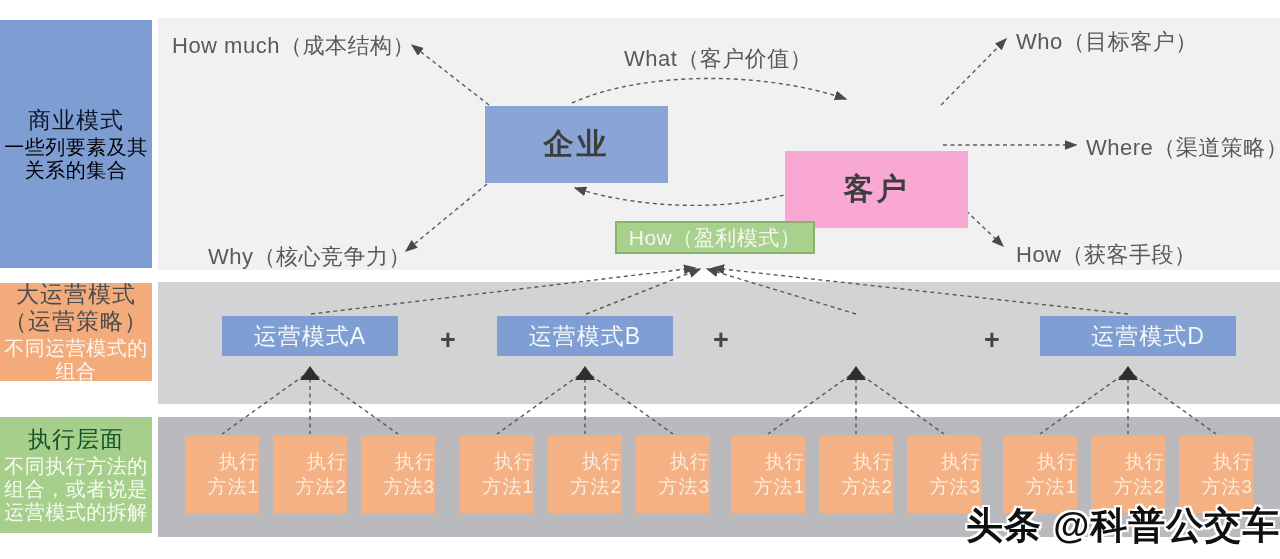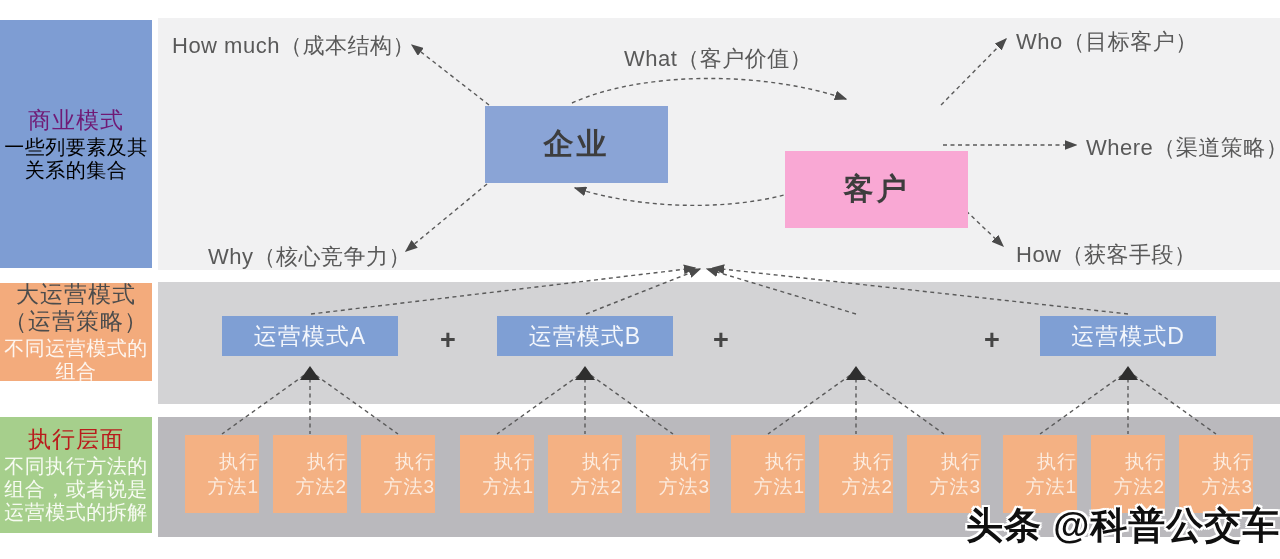--- a/index.html
+++ b/index.html
@@ -13,25 +13,25 @@
   #row2-bg{top:282px;height:122px;background:#d3d3d5;}
   #row3-bg{top:417px;height:120px;background:#bab9bd;}
   
   .band{position:absolute;left:0;width:152px;display:flex;flex-direction:column;
         align-items:center;justify-content:center;text-align:center;white-space:pre-line;}
   #band-business{top:20px;height:248px;background:#7e9dd3;}
   #band-operation{top:283px;height:98px;background:#f3ab7c;}
   #band-execution{top:417px;height:116px;background:#a6cf8c;}
   .band .title{font-size:23px;line-height:27px;letter-spacing:1px;}
   .band .subtitle{font-size:20px;line-height:23px;letter-spacing:0.5px;}
-  #band-business .title{color:#701a75;margin-bottom:2px;}
+  #band-business .title{color:#0f172a;margin-bottom:2px;}
   #band-business .subtitle{color:#000000;}
   #band-operation .title{color:#4c4c4c;margin-bottom:2px;}
   #band-operation .subtitle{color:#fdf5ef;}
-  #band-execution .title{color:#b91c1c;margin-bottom:2px;}
+  #band-execution .title{color:#14532d;margin-bottom:2px;}
   #band-execution .subtitle{color:#f7fbf2;}
   
   .entity{position:absolute;top:106px;width:183px;height:77px;display:flex;
           align-items:center;justify-content:center;font-size:30px;font-weight:bold;
           color:#3d3d3d;letter-spacing:3px;}
   #box-enterprise{left:485px;background:#8aa4d6;}
   #box-customer{left:785px;background:#f9a8d4;margin-top:45px;}
   
   .note{position:absolute;font-size:22px;color:#595959;letter-spacing:0.5px;white-space:nowrap;}
   #note-how-much{left:172px;top:31px;}
@@ -41,21 +41,21 @@
   #note-why{left:208px;top:242px;}
   #note-how-acquire{left:1016px;top:240px;}
   
   #profit-box{position:absolute;left:615px;top:221px;width:196px;height:29px;
     background:#a9d18e;border:2px solid #87b26a;display:flex;align-items:center;
     justify-content:center;font-size:21px;color:#f4f6ef;letter-spacing:0.5px;}
   
   .mode-box{position:absolute;top:316px;width:176px;height:40px;background:#7f9fd4;
     display:flex;align-items:center;justify-content:center;font-size:23px;
     color:#f4f7fc;letter-spacing:1px;}
-  #mode-a{left:222px;} #mode-b{left:497px;} #mode-c{left:768px;} #mode-d{left:1040px;}
+  #mode-a{left:222px;} #mode-b{left:497px;} #mode-c{left:768px;} #mode-d{left:1040px;padding-left:20px;}
   .plus{position:absolute;top:325px;width:26px;text-align:center;font-size:27px;
         color:#454545;font-weight:bold;}
   #plus-1{left:435px;} #plus-2{left:708px;} #plus-3{left:979px;}
   
   .exec-box{position:absolute;top:435px;width:74px;height:78px;background:#f4b183;
     display:flex;flex-direction:column;align-items:flex-end;justify-content:center;
     font-size:19px;line-height:25px;color:#fcebde;letter-spacing:1px;}
   
   #connectors{position:absolute;left:0;top:0;width:1280px;height:559px;pointer-events:none;}
   
@@ -141,20 +141,21 @@
   <div class="entity" id="box-customer">
     <span>客户</span>
   </div>
 
   <div class="note" id="note-how-much">How much（成本结构）</div>
   <div class="note" id="note-what">What（客户价值）</div>
   <div class="note" id="note-who">Who（目标客户）</div>
   <div class="note" id="note-where">Where（渠道策略）</div>
   <div class="note" id="note-how-acquire">How（获客手段）</div>
   <div class="note" id="note-why">Why（核心竞争力）</div>
+  <div id="profit-box">How（盈利模式）</div>
 
   <div class="mode-box" id="mode-a">运营模式A</div>
   <span class="plus" id="plus-1">+</span>
   <div class="mode-box" id="mode-b">运营模式B</div>
   <span class="plus" id="plus-2">+</span>
   <span class="plus" id="plus-3">+</span>
   <div class="mode-box" id="mode-d">运营模式D</div>
 
   <div class="exec-box" style="left:185px">
     <span>执行</span>

